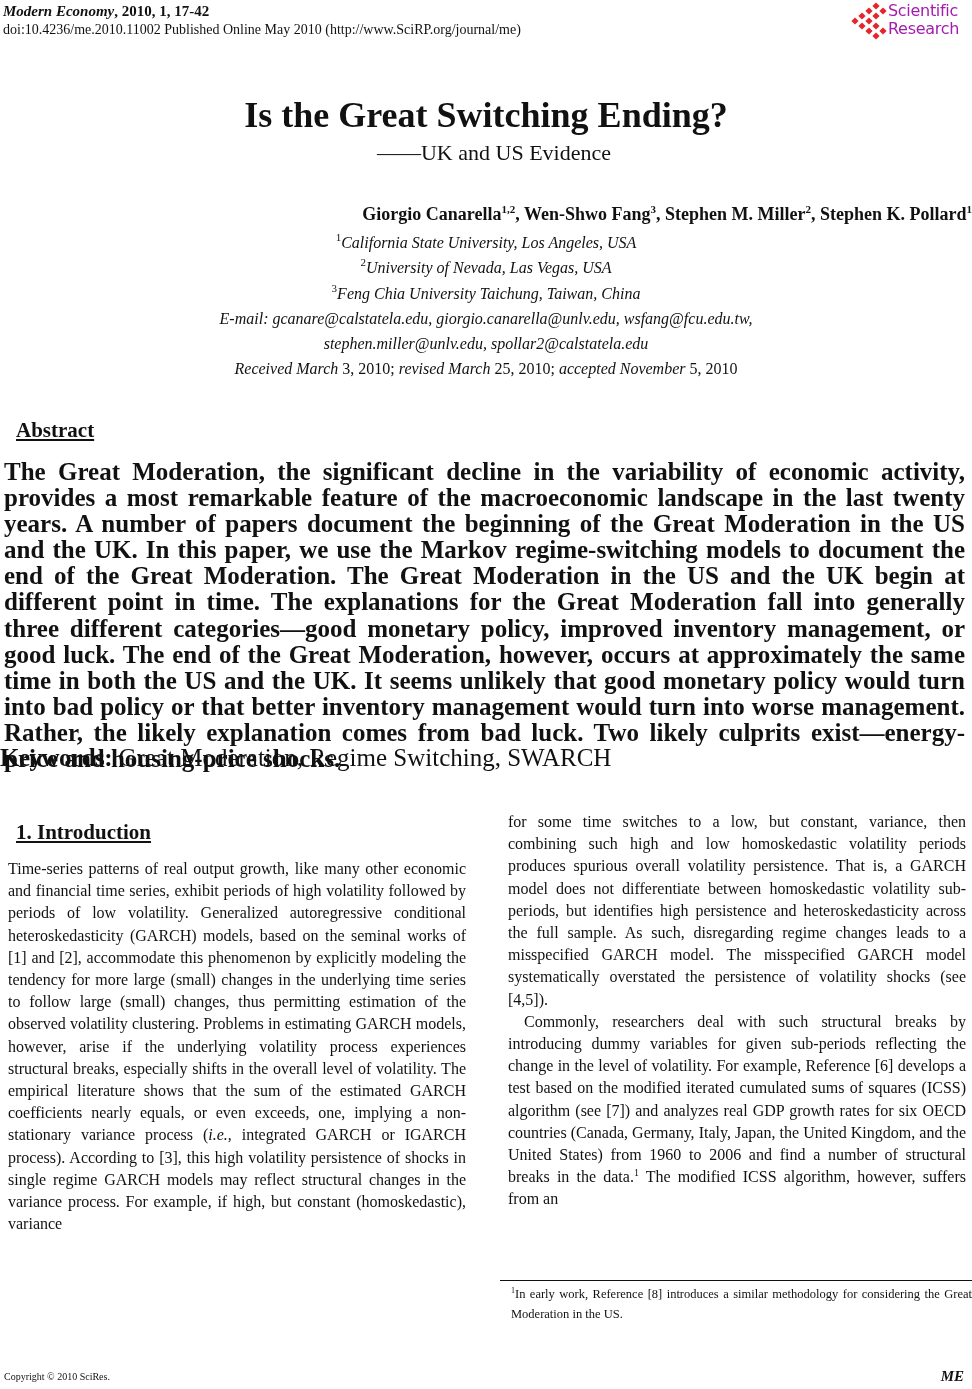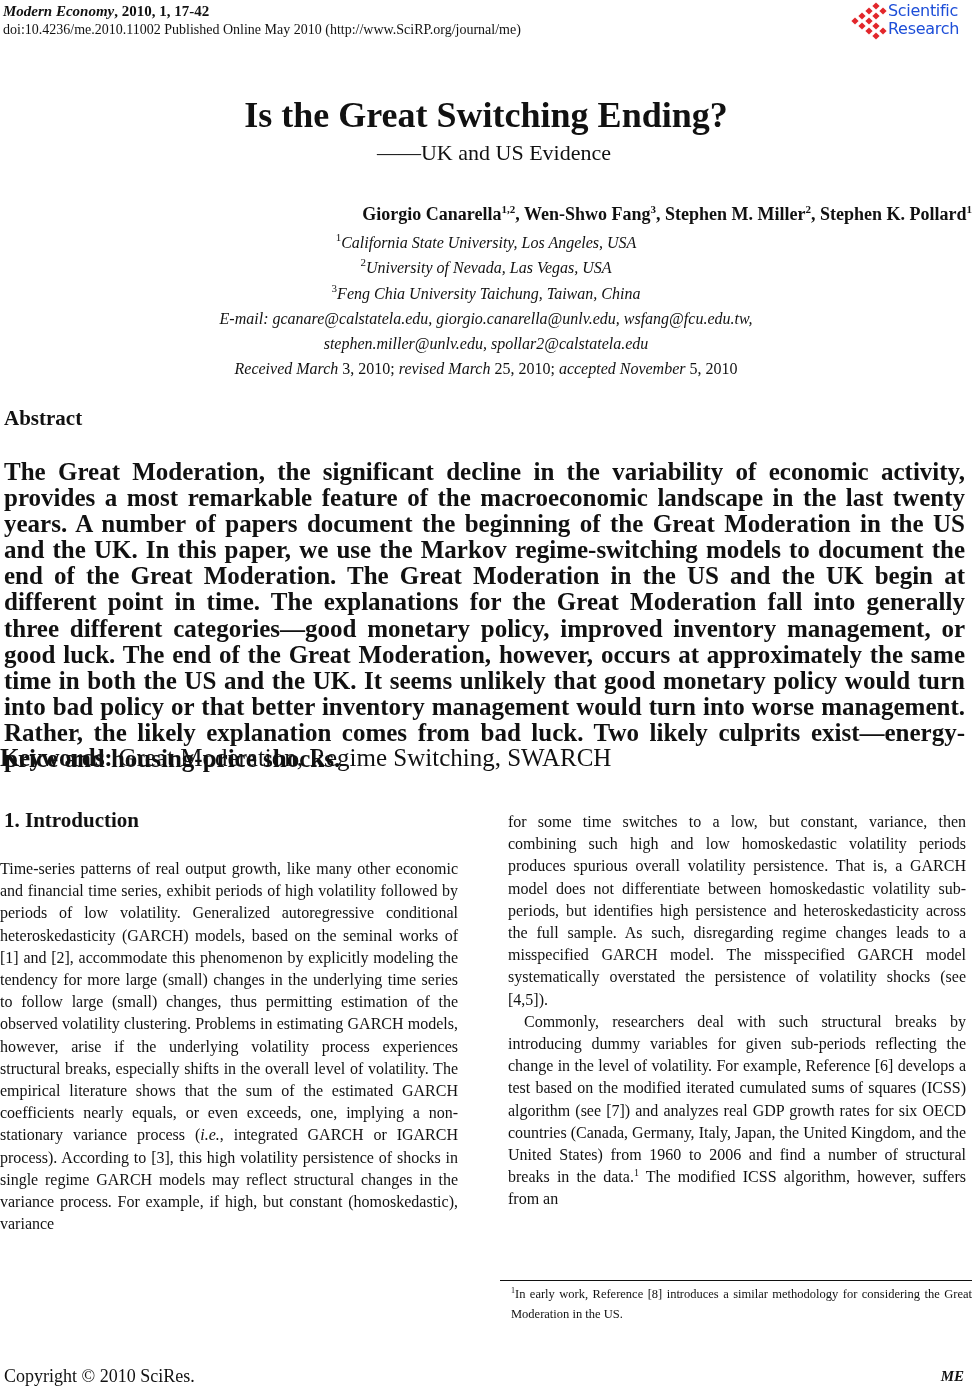--- a/index.html
+++ b/index.html
@@ -6,41 +6,41 @@
   body {
     width: 972px; height: 1389px; position: relative; overflow: hidden;
     font-family: "Liberation Serif", "DejaVu Serif", serif; color: #111;
   }
   .abs { position: absolute; }
   .journal-line { left: 3px; top: 2px; font-size: 15px; font-weight: bold; line-height: 18px; white-space: nowrap; }
   .journal-line i { font-style: italic; }
   .doi-line { left: 3px; top: 21px; font-size: 14px; line-height: 17px; white-space: nowrap; }
   .logo { left: 850px; top: 2px; width: 122px; height: 40px; }
   .logo-mark { position: absolute; left: 0; top: 0; width: 38px; height: 40px; }
-  .logo-text { position: absolute; left: 38px; top: 0; font-family: "DejaVu Sans", sans-serif; font-size: 16px; line-height: 18px; color: #1d4ed8; letter-spacing: -0.3px; }
+  .logo-text { position: absolute; left: 38px; top: 0; font-family: "DejaVu Sans", sans-serif; font-size: 16px; line-height: 18px; color: #a21caf; letter-spacing: -0.3px; }
   .title { left: 0; width: 972px; top: 93px; text-align: center; font-size: 36px; font-weight: bold; line-height: 44px; }
   .subtitle { left: 0; width: 972px; top: 140px; text-align: center; font-size: 22px; line-height: 26px; padding-left: 8px; }
   .authors { left: 0; width: 972px; top: 203px; text-align: right; font-size: 18px; font-weight: bold; line-height: 22px; }
   .authors sup, .center-line sup { font-size: 11px; vertical-align: 7px; line-height: 0; }
   .center-line { left: 0; width: 972px; text-align: center; font-size: 16px; line-height: 20px; font-style: italic; }
   .center-line .up { font-style: normal; }
-  h2.section-h { margin: 0; font-size: 21px; font-weight: bold; }
+  h2.section-h { margin: 12px; font-size: 21px; font-weight: bold; text-decoration: underline; }
   .abstract-body { left: 4px; width: 961px; top: 459px; font-size: 25px; line-height: 26.1px; text-align: justify; font-weight: bold; }
   .keywords { left: 0; top: 746px; font-size: 25px; line-height: 24px; white-space: nowrap; }
   .keywords b { font-weight: bold; letter-spacing: -0.5px; }
   .col { font-size: 16px; line-height: 22.2px; text-align: justify; }
-  .col-left { left: 0; width: 458px; top: 858px; }
+  .col-left { left: 8px; width: 458px; top: 858px; }
   .col-right { left: 508px; width: 458px; top: 811px; }
   .col p { margin: 0; }
   .col p.indent { text-indent: 16px; }
   .footnote-rule { left: 500px; top: 1280px; width: 472px; height: 0; border-top: 1px solid #111; }
   .footnote { left: 511px; width: 461px; top: 1284px; font-size: 12.5px; line-height: 20px; text-align: justify; }
   .footnote sup { font-size: 8px; vertical-align: 5px; line-height: 0; }
   .col sup { font-size: 10px; vertical-align: 6px; line-height: 0; }
-  .copyright { left: 4px; top: 1368px; font-size: 18px; line-height: 17px; }
+  .copyright { left: 4px; top: 1368px; font-size: 10px; line-height: 17px; }
   .me-tag { right: 8px; top: 1368px; font-size: 15px; font-weight: bold; font-style: italic; line-height: 17px; margin-left: 44px; }
 </style>
 </head>
 <body>
 
 <div class="abs journal-line"><i>Modern Economy</i><span>, 2010, 1, 17-42</span></div>
 <div class="abs doi-line">doi:10.4236/me.2010.11002 Published Online May 2010 (http://www.SciRP.org/journal/me)</div>
 
 <div class="abs logo">
   <svg class="logo-mark" viewBox="0 0 38 40">

